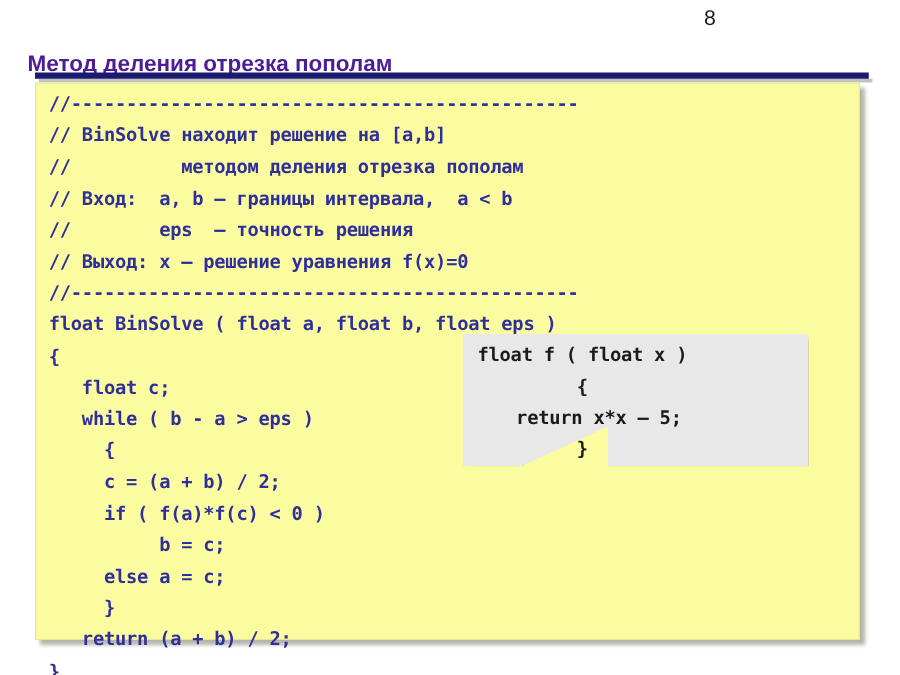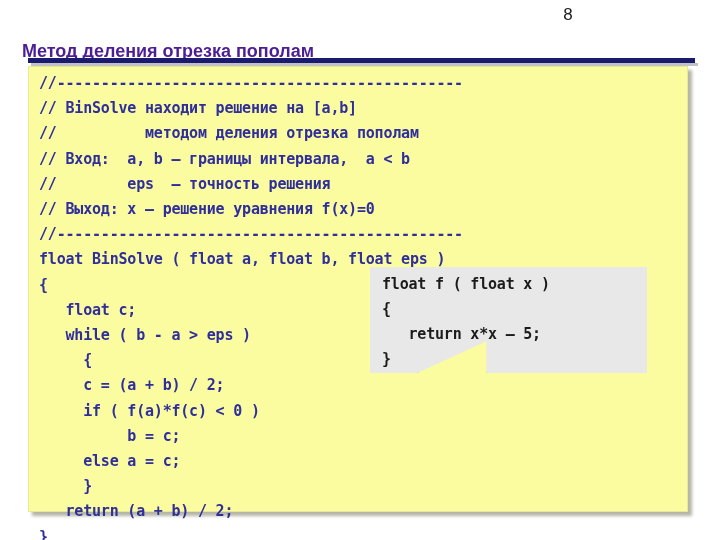--- a/index.html
+++ b/index.html
@@ -88,20 +88,21 @@
     letter-spacing: -0.2px;
   }
 
   
   #callout {
     position: absolute;
     left: 370px;
     top: 267px;
     width: 285px;
     height: 106px;
+    text-align: center;
   }
   #callout-shape {
     position: absolute;
     left: 0;
     top: 0;
     width: 277px;
     height: 106px;
     background: #e8e8e8;
     
     clip-path: polygon(

